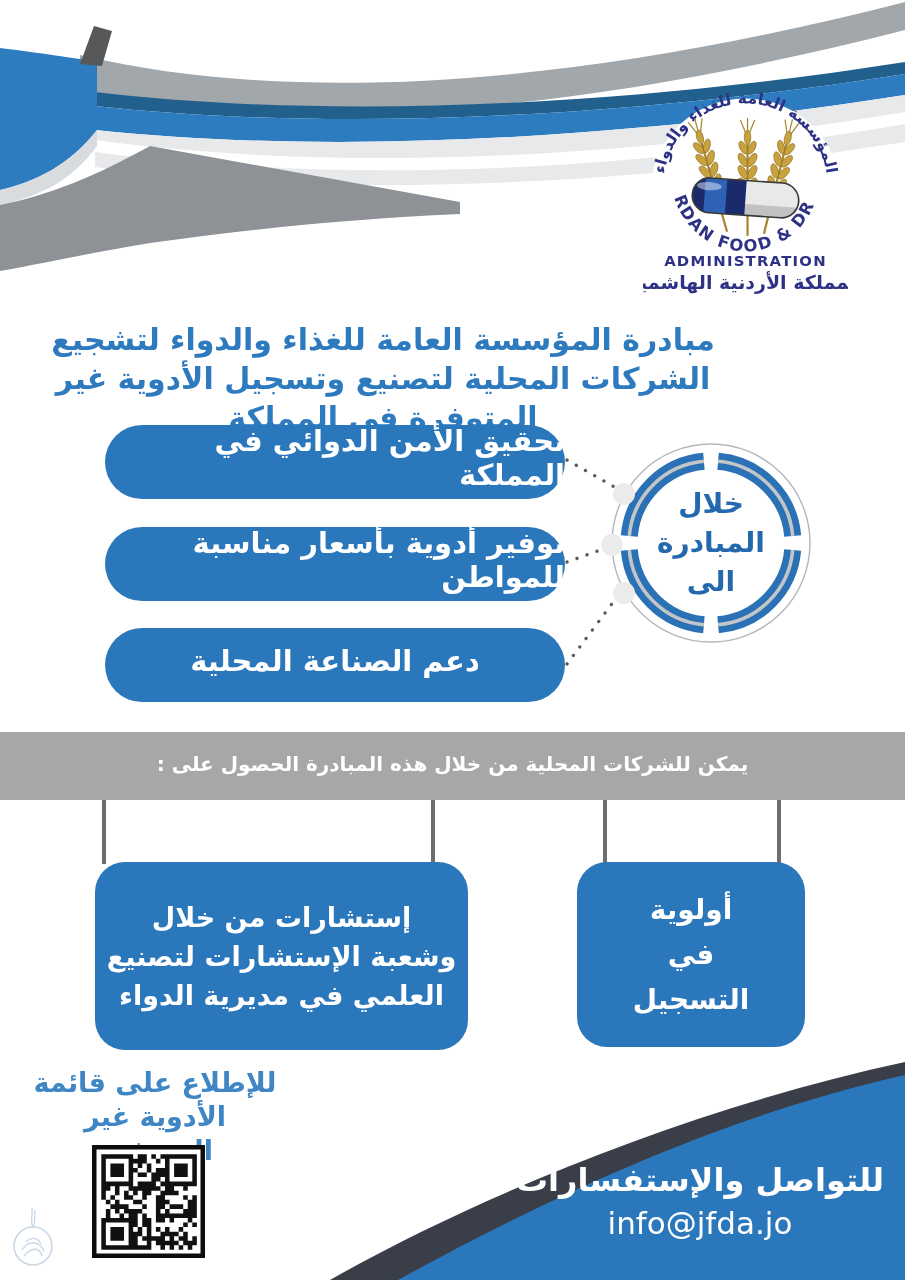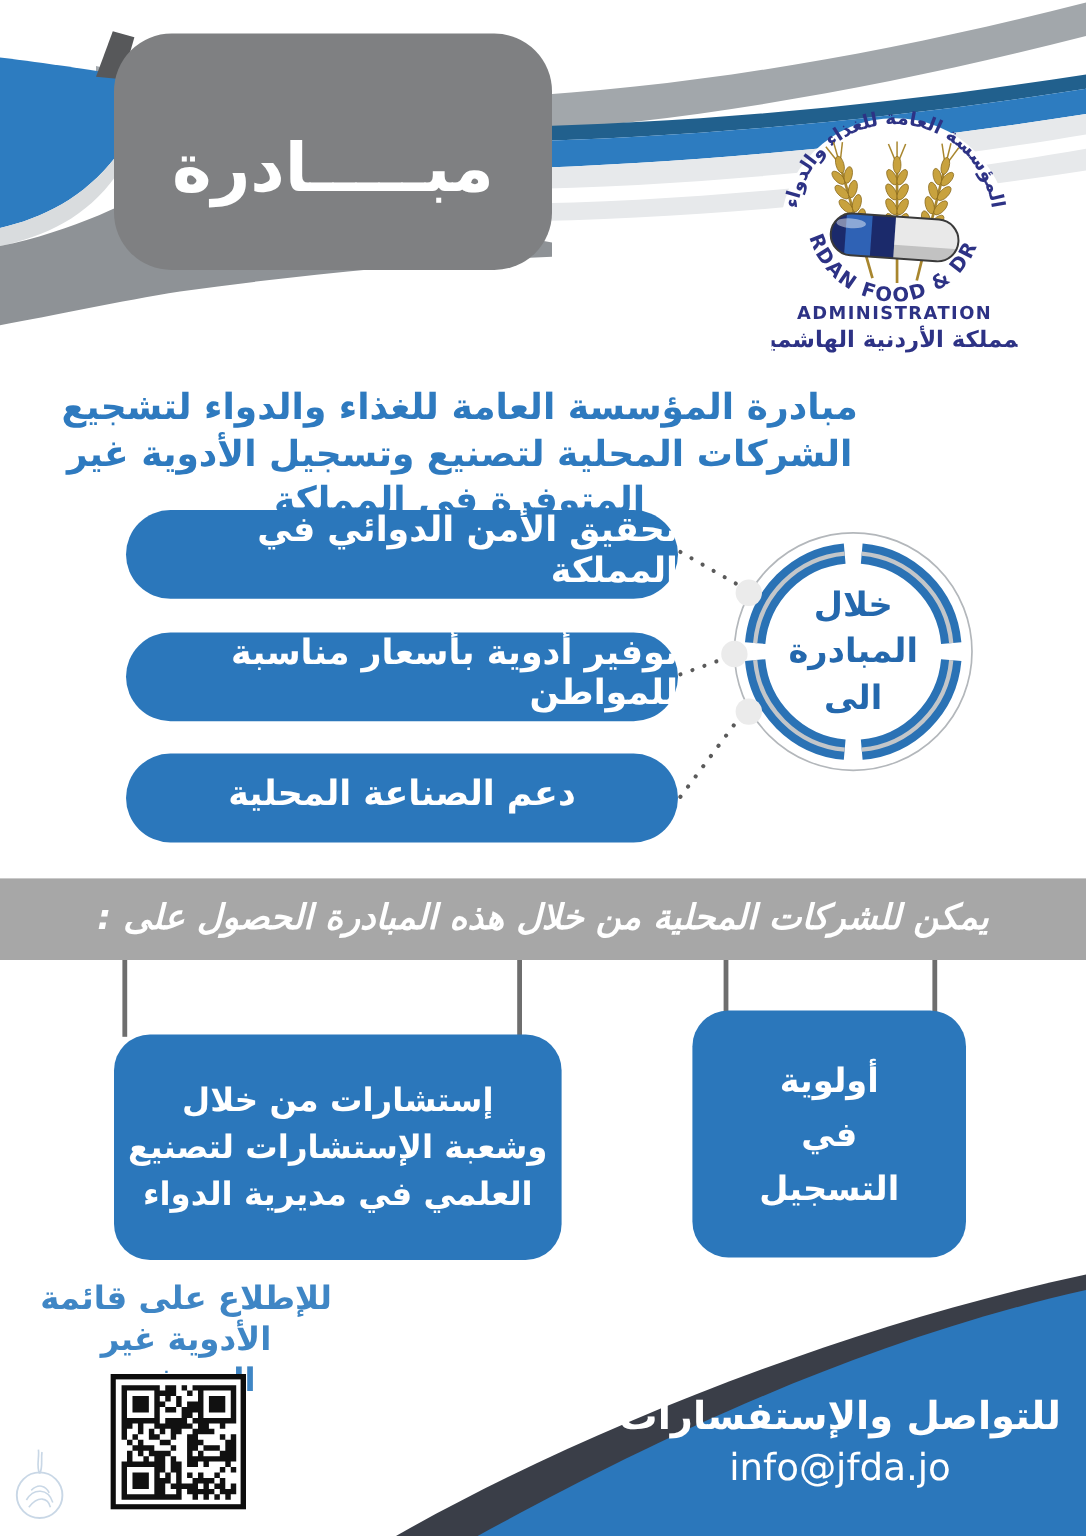--- a/index.html
+++ b/index.html
@@ -44,34 +44,34 @@
   .circle-label{
     left:626px;top:484px;width:170px;text-align:center;direction:rtl;z-index:3;
   }
   .circle-label div{color:#2468ad;font-weight:bold;font-size:28px;line-height:39px;}
 
   
   .banner{
     left:0;top:732px;width:905px;height:68px;background:#a7a7a7;
     display:flex;align-items:center;justify-content:center;direction:rtl;z-index:3;
   }
-  .banner span{color:#fff;font-weight:bold;font-size:29px;padding-bottom:4px;font-style:italic;}
+  .banner span{color:#fff;font-weight:bold;font-size:20px;padding-bottom:4px;}
 
   .connector{top:800px;width:4px;height:64px;background:#6e6e6e;z-index:2;}
   .conn1{left:102px;} .conn2{left:431px;} .conn3{left:603px;} .conn4{left:777px;}
 
   
   .benefit{
     background:#2b77bb;border-radius:30px;direction:rtl;z-index:3;
     display:flex;flex-direction:column;align-items:center;justify-content:center;
   }
   .benefit div{color:#fff;font-weight:bold;text-align:center;}
   .benefit-consult{left:95px;top:862px;width:373px;height:188px;}
   .benefit-consult div{font-size:27px;line-height:39px;}
-  .benefit-priority{left:577px;top:842px;width:228px;height:206px;}
+  .benefit-priority{left:577px;top:862px;width:228px;height:185px;}
   .benefit-priority div{font-size:28px;line-height:45px;}
 
   
   .qr-caption{
     left:25px;top:1066px;width:260px;text-align:center;direction:rtl;z-index:3;
   }
   .qr-caption div{color:#3f86c5;font-weight:bold;font-size:27px;line-height:34px;}
   .qr-svg{left:92px;top:1145px;z-index:3;}
 
   
@@ -98,23 +98,20 @@
     <path d="M 95,92 C 350,122 650,102 905,62 L 905,74 C 650,114 350,134 95,106 Z" fill="#21608d"></path>
     <path d="M 95,106 C 350,134 650,114 905,74 L 905,95 C 650,135 350,157 95,130 Z" fill="#2d7cc0"></path>
     <path d="M 95,130 C 350,157 650,135 905,95 L 905,142 C 650,182 350,202 95,167 Z" fill="#e7e9eb"></path>
     <path d="M 95,140 C 380,178 680,150 905,112 L 905,124 C 680,163 380,190 95,152 Z" fill="#ffffff"></path>
     <path d="M 0,48 C 40,53 75,58 97,62 L 97,130 C 70,165 35,182 0,190 Z" fill="#2d7cc0"></path>
     <path d="M 0,190 C 35,182 70,165 97,130 L 97,146 C 72,181 38,197 0,205 Z" fill="#d9dcde"></path>
     <path d="M 0,205 C 60,193 110,168 150,146 L 460,202 L 460,214 C 350,219 250,229 150,243 C 100,251 45,263 0,271 Z" fill="#8e9296"></path>
     <polygon points="80,64 94,26 112,31 102,66" fill="#57585a"></polygon>
   </svg>
 
-  <div class="abs header-box">
-    <h1>مبـــــادرة</h1>
-  </div>
 
   <svg class="abs logo-svg" width="205" height="246" viewBox="0 0 200 240">
     <circle cx="100" cy="111" r="93" fill="#ffffff"></circle>
     <defs>
       <path id="arcTop" d="M 21.2,89.1 A 80,80 0 0 1 178.8,89.1"></path>
       <path id="arcBot" d="M 32.3,119.6 A 72,72 0 0 0 167.7,119.6"></path>
       <g id="stalk">
         <line x1="0" y1="0" x2="0" y2="-98" stroke="#a8862e" stroke-width="2.2"></line>
         <line x1="0" y1="-96" x2="-7" y2="-113" stroke="#a8862e" stroke-width="1.2"></line>
         <line x1="0" y1="-96" x2="7" y2="-113" stroke="#a8862e" stroke-width="1.2"></line>

